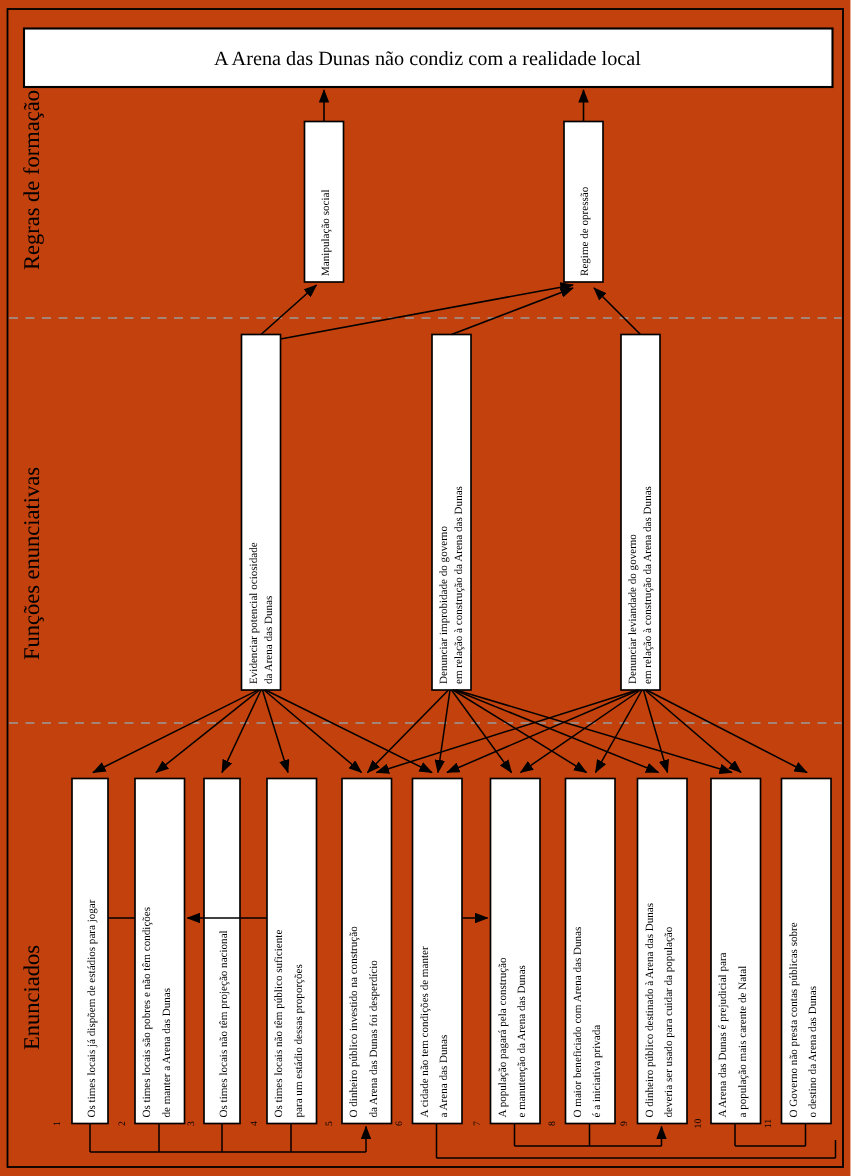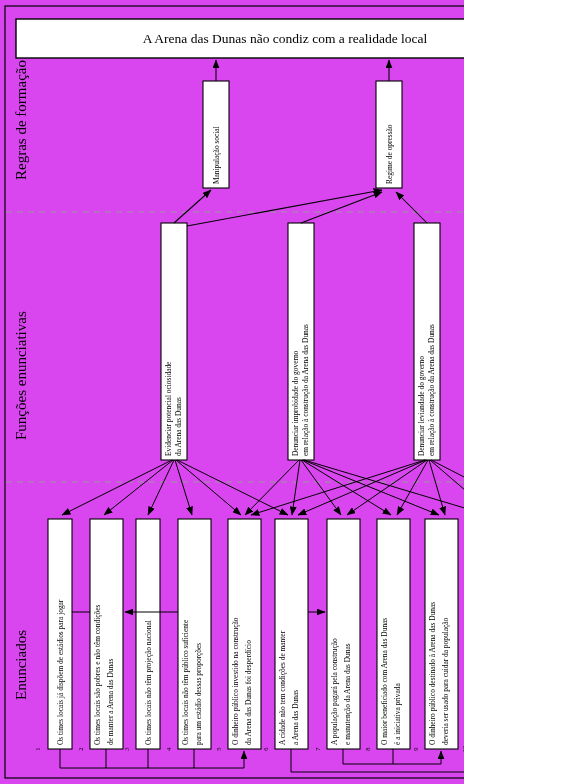--- a/index.html
+++ b/index.html
@@ -5,23 +5,23 @@
   html, body {
     margin: 0;
     padding: 0;
     background: #ffffff;
   }
   body {
     font-family: "Liberation Serif", "DejaVu Serif", serif;
   }
   #diagram-root {
     position: relative;
-    width: 464px;
+    width: 567px;
     height: 784px;
-    background: #d946ef;
+    background: #c2410c;
     overflow: hidden;
   }
   svg#diagram-svg {
     position: absolute;
     top: 0;
     left: 0;
     width: 567px;
     height: 784px;
   }
   .outer-frame {

